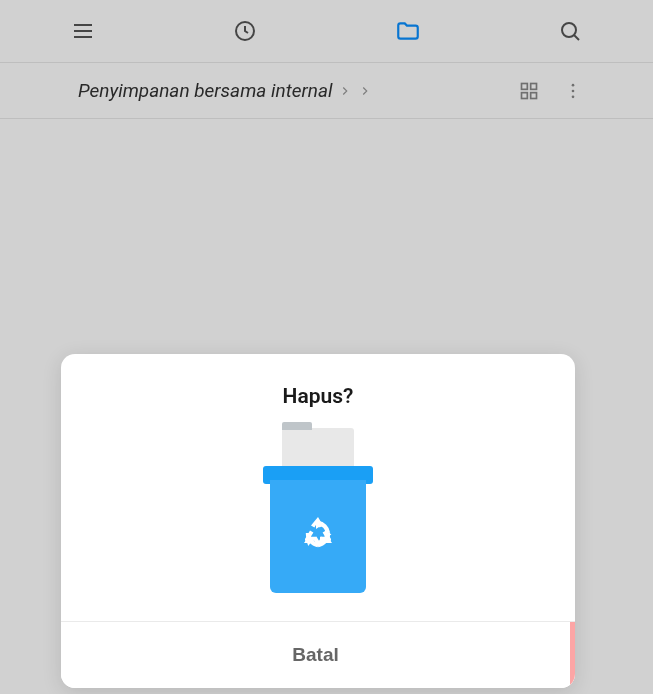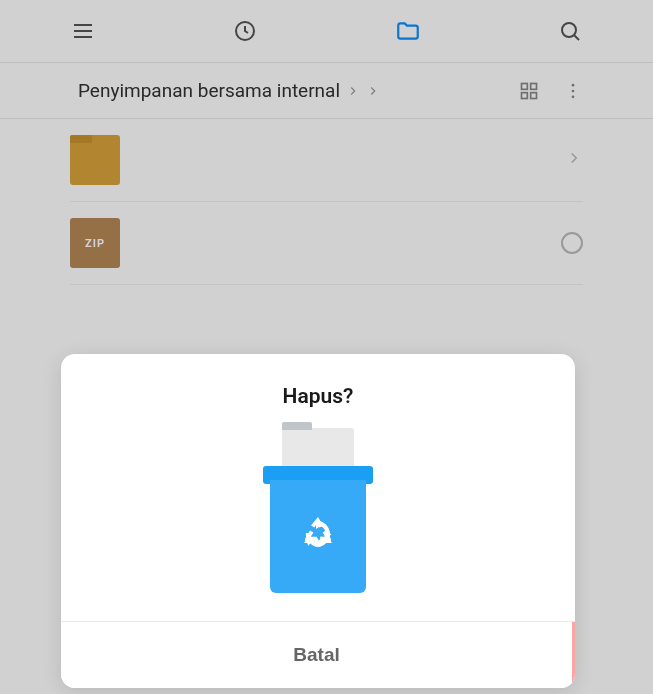--- a/index.html
+++ b/index.html
@@ -8,20 +8,21 @@
       height: 694px;
       font-family: -apple-system, BlinkMacSystemFont, 'Segoe UI', Roboto, sans-serif;
       background: #f5f5f5;
       position: relative;
       overflow: hidden;
     }
     .app {
       width: 100%;
       height: 100%;
       background: #fff;
+      font-style: italic;
     }
     .overlay {
       position: absolute;
       inset: 0;
       background: rgba(0,0,0,0.18);
       z-index: 10;
     }
     .topbar {
       display: flex;
       align-items: center;
@@ -176,21 +177,21 @@
     .dialog-btn {
       flex: 1;
       padding: 22px 0;
       font-size: 19px;
       font-weight: 600;
       text-align: center;
       background: #fff;
       border: none;
       cursor: pointer;
     }
-    .dialog-btn.cancel { color: #666; border-right: 3px solid #fca5a5; }
+    .dialog-btn.cancel { color: #666; border-right: 5px solid #fca5a5; }
     .dialog-btn.confirm { color: #0a8fff; }
   </style>
 </head>
 <body>
 
 <div class="app">
   <div class="topbar">
     <div class="topbar-icon">
       <svg width="24" height="24" viewBox="0 0 24 24" fill="none" stroke="currentColor" stroke-width="2">
           <line x1="3" y1="6" x2="21" y2="6"></line>
@@ -240,36 +241,20 @@
     </div>
     <div class="more-icon">
       <svg width="20" height="20" viewBox="0 0 24 24" fill="currentColor">
           <circle cx="12" cy="5" r="1.6"></circle>
           <circle cx="12" cy="12" r="1.6"></circle>
           <circle cx="12" cy="19" r="1.6"></circle>
         </svg>
     </div>
   </div>
 
-  <div class="file-list">
-    <div class="file-row">
-      <div class="file-icon folder-icon"></div>
-      <div class="file-spacer"></div>
-      <div class="row-chevron">
-        <svg width="18" height="18" viewBox="0 0 24 24" fill="none" stroke="currentColor" stroke-width="2">
-            <polyline points="9 18 15 12 9 6"></polyline>
-          </svg>
-      </div>
-    </div>
-    <div class="file-row">
-      <div class="file-icon zip-icon">ZIP</div>
-      <div class="file-spacer"></div>
-      <div class="row-circle"></div>
-    </div>
-  </div>
 </div>
 
 <div class="overlay"></div>
 
 <div class="dialog">
   <div class="dialog-body">
     <div class="dialog-title">Hapus?</div>
     <div class="trash-illustration">
       <div class="trash-folder"></div>
       <div class="trash-lid"></div>

